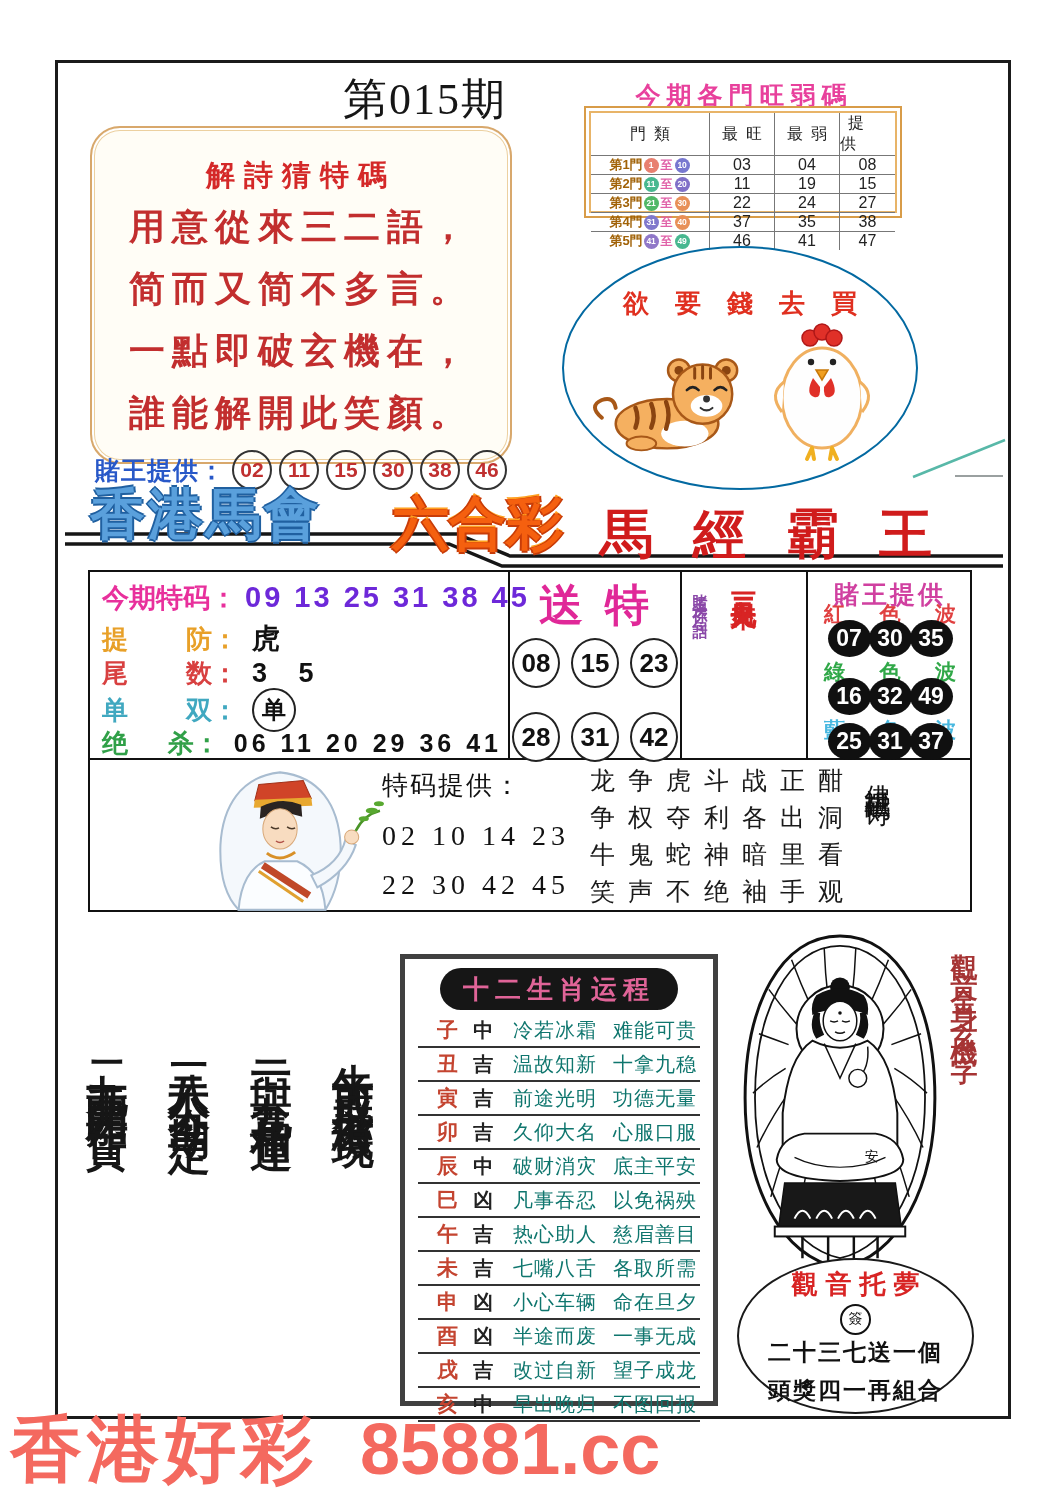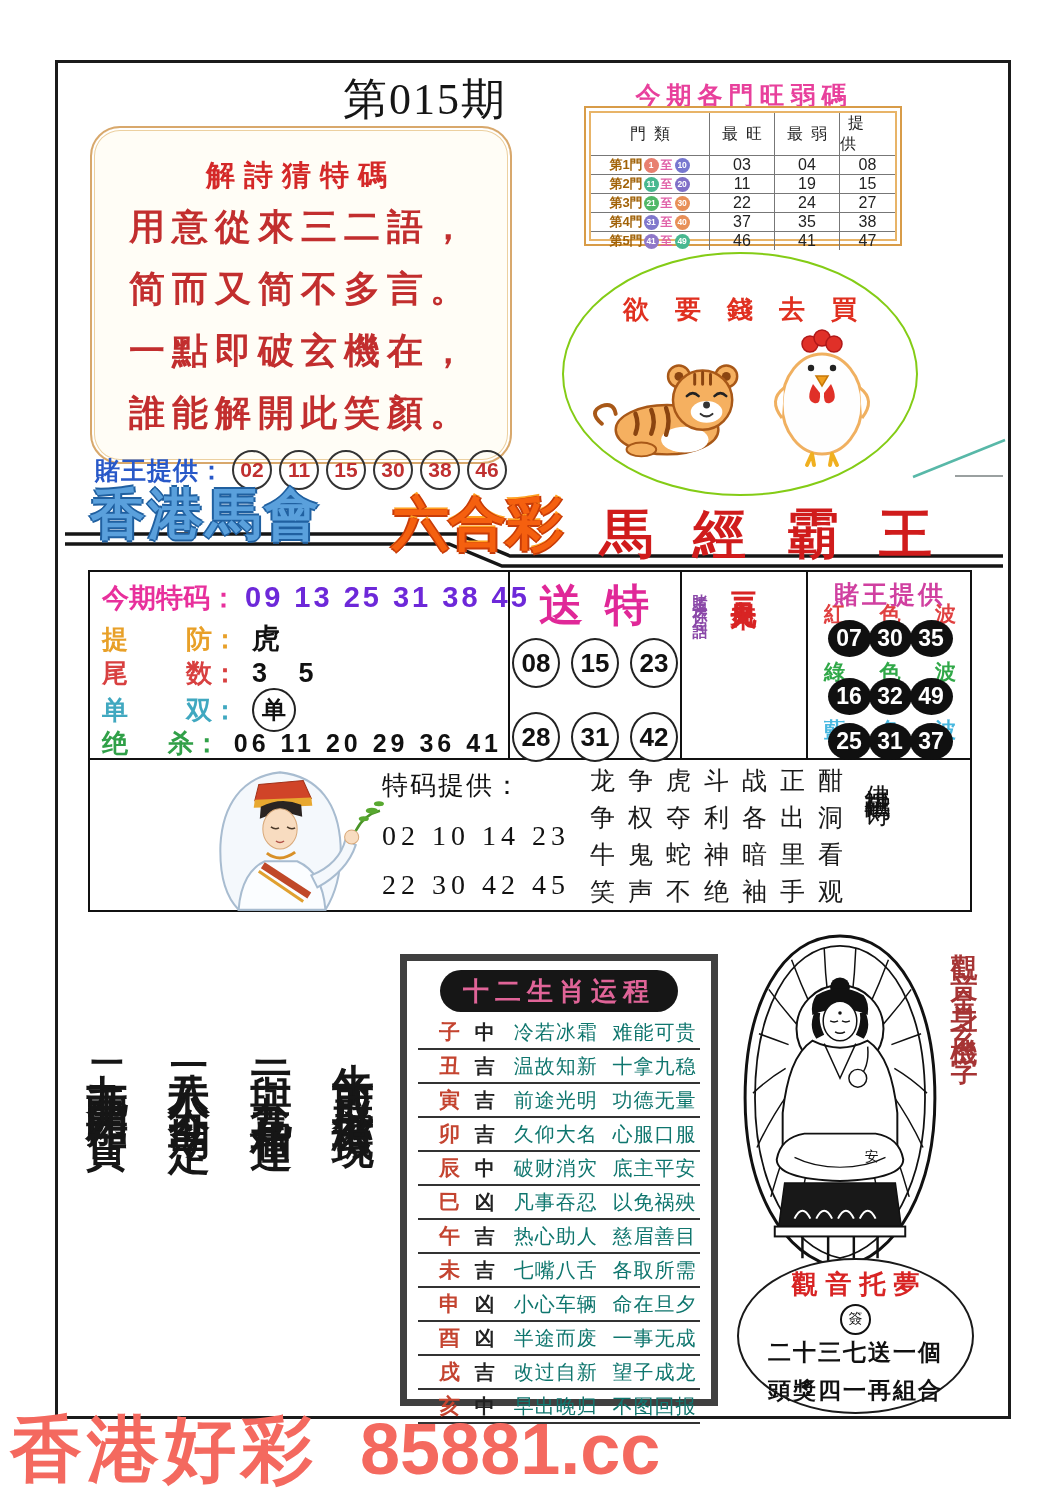--- a/index.html
+++ b/index.html
@@ -20,38 +20,38 @@
   .poem-line{text-align:center;color:#c22e2e;font-size:36px;font-weight:bold;letter-spacing:7px;line-height:62px;}
   .poem-provider{display:flex;align-items:center;justify-content:center;gap:7px;margin-top:6px;}
   .pp-label{color:#2858c8;font-size:25px;font-weight:bold;letter-spacing:1px;}
   .pp-circle{width:36px;height:36px;border:2px solid #333;border-radius:50%;display:inline-flex;
              align-items:center;justify-content:center;color:#c03030;font-size:21px;font-weight:bold;
              font-family:"Liberation Sans",sans-serif;}
 
   
   .st-title{position:absolute;left:584px;top:79px;width:320px;text-align:center;color:#e8409c;
             font-size:25px;font-weight:bold;letter-spacing:6px;}
-  .st-box{position:absolute;left:584px;top:106px;width:318px;height:140px;border:2px solid #d89c48;
+  .st-box{position:absolute;left:584px;top:106px;width:318px;height:112px;border:2px solid #d89c48;
           padding:3px;background:#fff;box-sizing:border-box;}
   .st-inner{border:2px solid #e8b468;height:100%;display:flex;flex-direction:column;box-sizing:border-box;}
   .st-row{flex:1;display:flex;border-bottom:1px solid #777;}
   .st-row:last-child{border-bottom:none;}
   .st-c{display:flex;align-items:center;justify-content:center;border-right:1px solid #777;
         font-family:"Liberation Sans",sans-serif;font-size:16px;color:#222;}
   .st-c:last-child{border-right:none;}
   .st-c1{width:118px;}.st-c2{width:64px;}.st-c3{width:64px;}.st-c4{flex:1;}
   .st-head .st-c{font-family:"Liberation Serif",serif;font-size:16px;letter-spacing:8px;text-indent:8px;}
   .gate-name{color:#a16207;font-size:13px;font-weight:bold;}
   .zhi{color:#e060a8;font-size:12px;font-weight:bold;margin:0 1px;}
   .badge{width:15px;height:15px;border-radius:50%;background:#999;color:#fff;font-size:8.5px;font-weight:bold;
          display:inline-flex;align-items:center;justify-content:center;margin:0 1px;
          font-family:"Liberation Sans",sans-serif;}
 
   
-  .oval{position:absolute;left:562px;top:252px;width:352px;height:240px;border:2px solid #84cc16;border-radius:50%;}
+  .oval{position:absolute;left:562px;top:246px;width:352px;height:240px;border:2px solid #0369a1;border-radius:50%;}
   .oval-slogan{margin-top:38px;text-align:center;color:#e03020;font-size:26px;font-weight:bold;
                letter-spacing:26px;padding-left:26px;}
 
   
   .b-club{position:absolute;left:90px;top:478px;font-size:55px;font-weight:bold;color:#5aa0dc;
           letter-spacing:3px;font-family:"Liberation Sans",sans-serif;
           text-shadow:-2px 0 #2060a0,2px 0 #2060a0,0 -2px #2060a0,0 2px #2060a0;}
   .b-lottery{position:absolute;left:392px;top:486px;font-size:57px;font-weight:bold;color:#f5600f;
              font-family:"Liberation Serif",serif;
              text-shadow:-2px 0 #c83c08,2px 0 #c83c08,0 -2px #ffa020,0 2px #c83c08;}
@@ -106,21 +106,21 @@
 
   
   .tbox{position:absolute;left:76px;top:933px;width:318px;height:78px;border:2px solid #cc8cc8;
         box-shadow:inset 0 0 0 4px #fff,inset 0 0 0 5px #dcacdc;display:flex;align-items:center;justify-content:center;}
   .tbox-title{font-size:44px;font-weight:bold;color:#141414;letter-spacing:18px;padding-left:18px;
               text-shadow:3px 3px 0 #c0c0c0;}
   .tpoem{position:absolute;left:60px;top:1030px;width:334px;height:378px;writing-mode:vertical-rl;
          font-size:42px;font-weight:bold;color:#161616;line-height:82px;letter-spacing:11px;}
 
   
-  .zod{position:absolute;left:400px;top:954px;width:318px;height:452px;border:7px solid #404040;
+  .zod{position:absolute;left:400px;top:954px;width:318px;height:452px;border:5px solid #404040;
        background:#fff;box-sizing:border-box;}
   .zod-title{margin:9px auto 5px;width:238px;height:42px;background:#161616;border-radius:21px;
              color:#e06498;font-size:26px;font-weight:bold;letter-spacing:6px;display:flex;
              align-items:center;justify-content:center;}
   .zrow{height:30px;display:flex;align-items:center;padding-left:32px;}
   .zsign{width:42px;color:#c44430;font-size:21px;font-weight:bold;}
   .zluck{width:46px;color:#222;font-size:20px;font-weight:bold;}
   .zp{color:#0f766e;font-size:20px;font-weight:normal;letter-spacing:1px;width:116px;white-space:nowrap;}
   .zline{width:282px;margin:1px auto;border-top:2px solid #333;}
 

